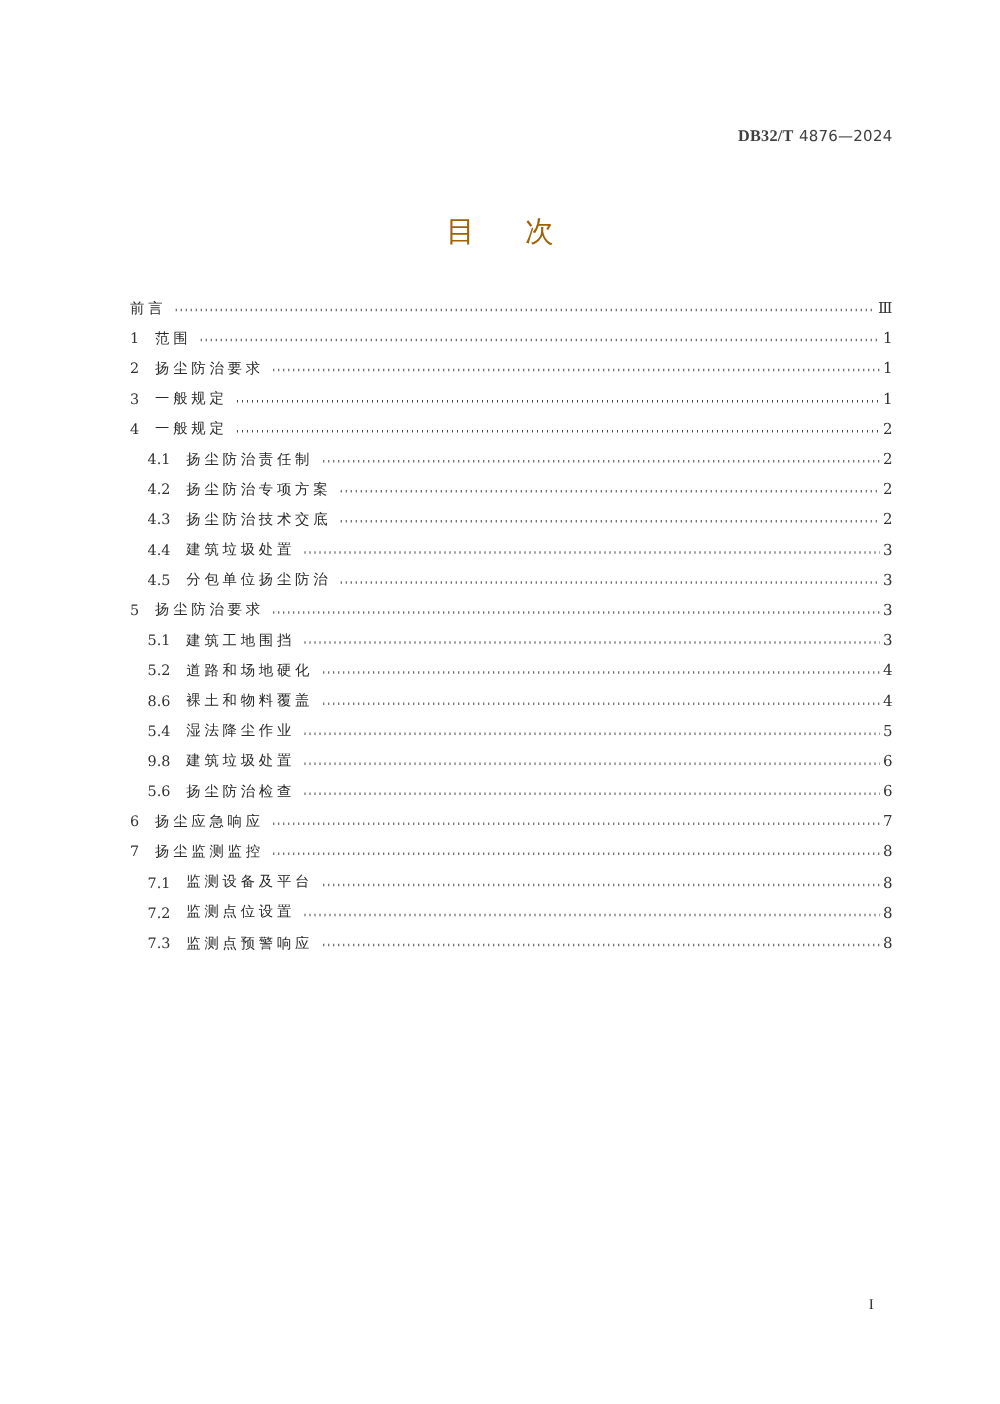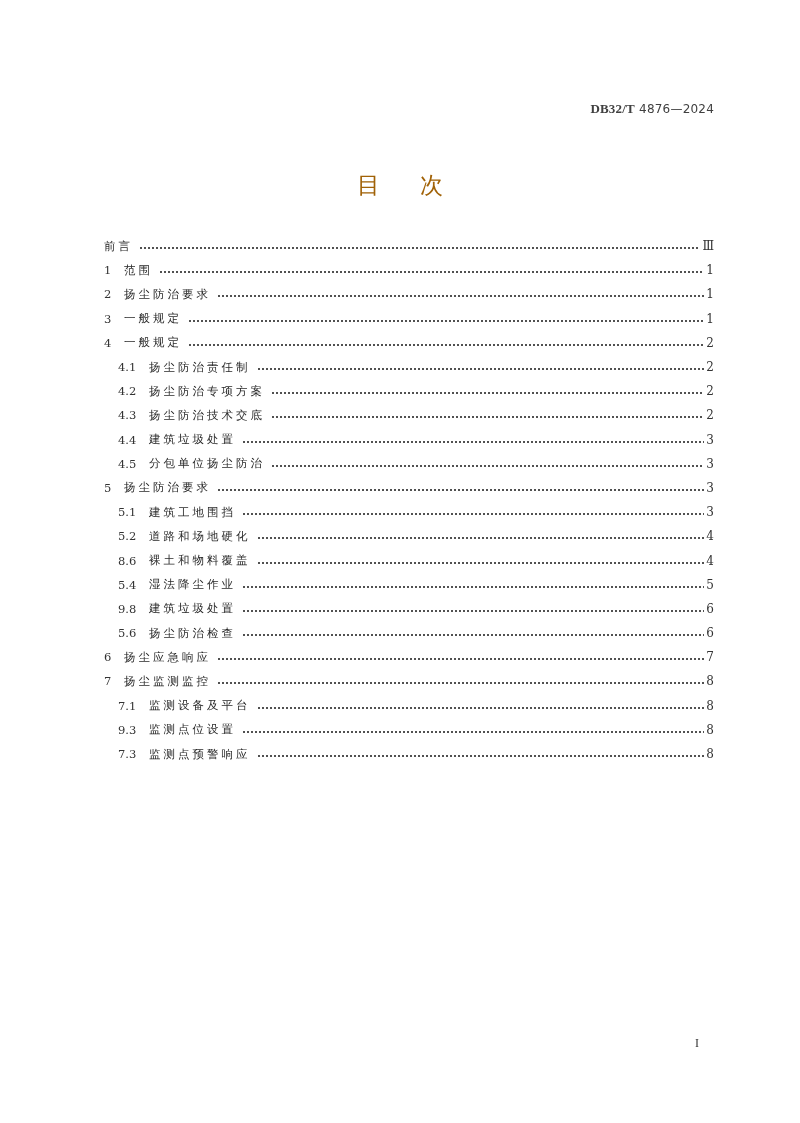--- a/index.html
+++ b/index.html
@@ -173,21 +173,21 @@
       <span class="toc-leader"></span>
       <span class="toc-page">8</span>
     </li>
     <li class="toc-row level-2">
       <span class="toc-num">7.1</span>
       <span class="toc-title">监测设备及平台</span>
       <span class="toc-leader"></span>
       <span class="toc-page">8</span>
     </li>
     <li class="toc-row level-2">
-      <span class="toc-num">9.3</span>
+      <span class="toc-num">7.2</span>
       <span class="toc-title">监测点位设置</span>
       <span class="toc-leader"></span>
       <span class="toc-page">8</span>
     </li>
     <li class="toc-row level-2">
       <span class="toc-num">7.3</span>
       <span class="toc-title">监测点预警响应</span>
       <span class="toc-leader"></span>
       <span class="toc-page">8</span>
     </li>

